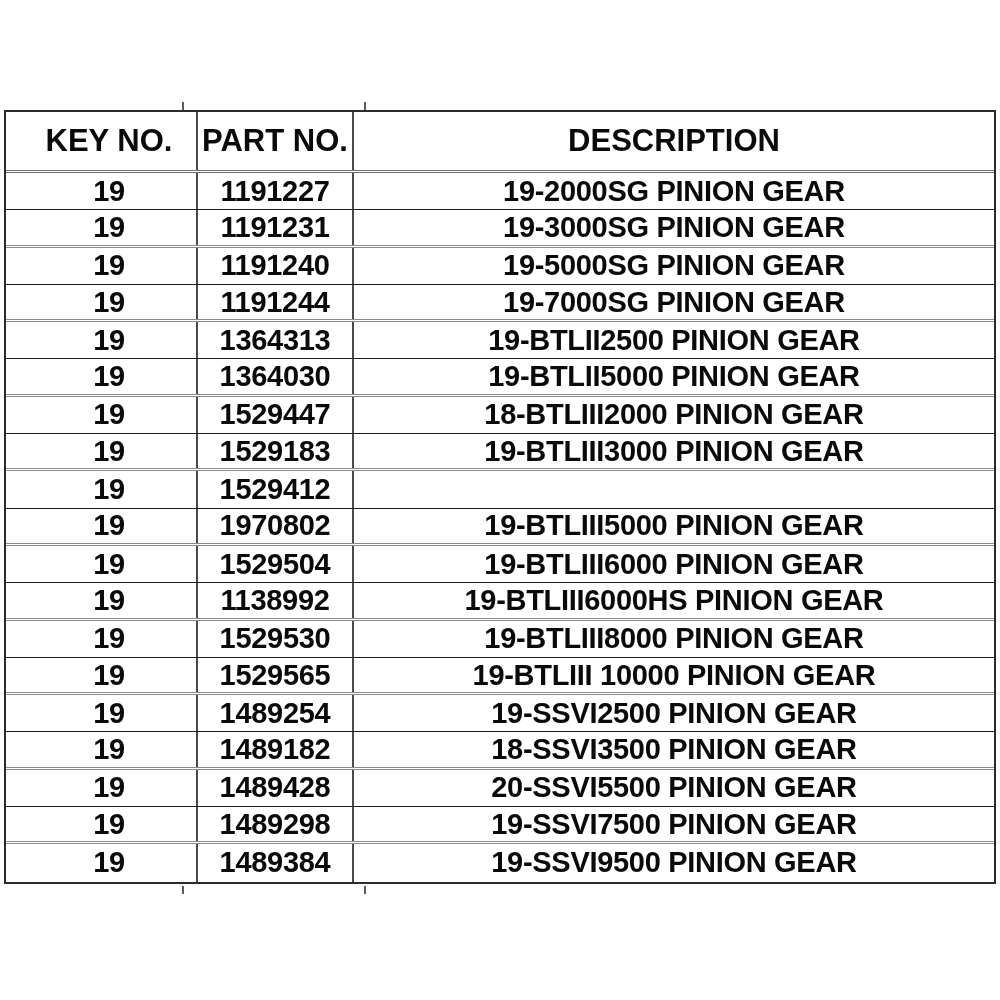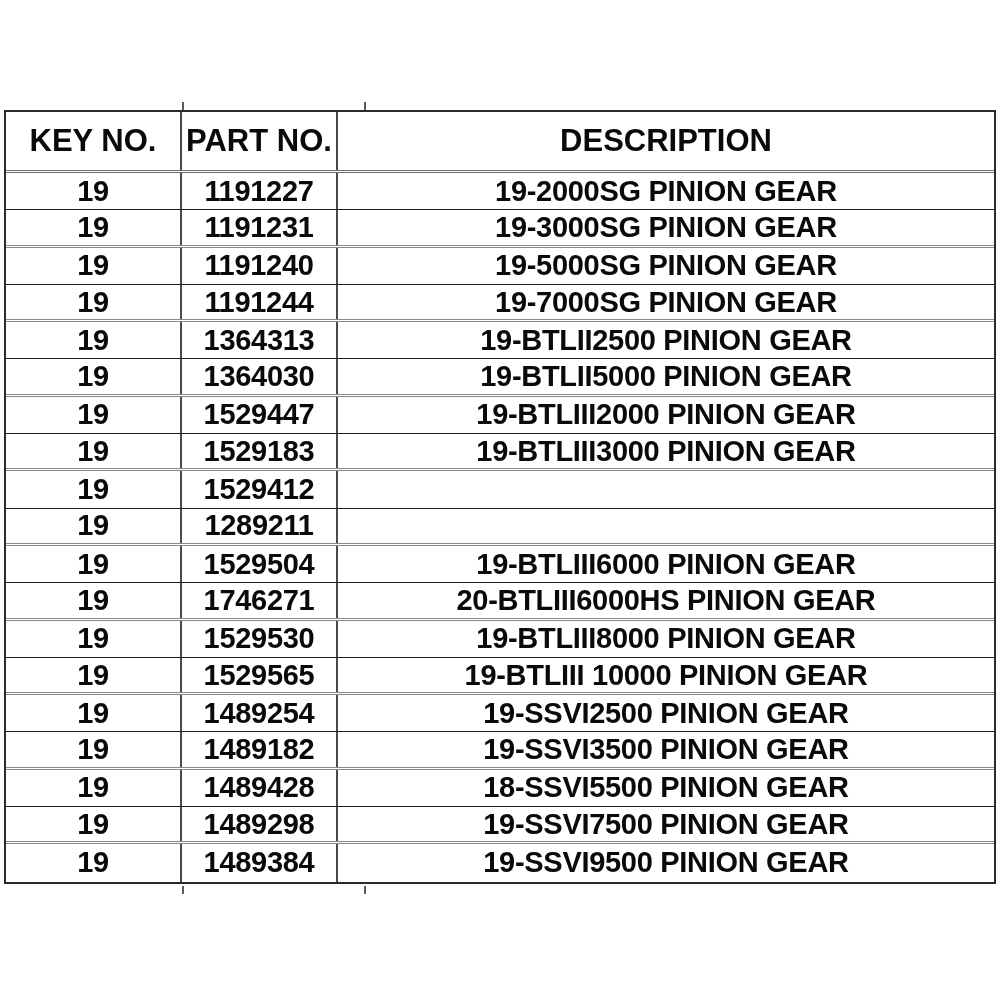--- a/index.html
+++ b/index.html
@@ -31,21 +31,21 @@
     box-sizing: border-box;
   }
   .cell {
     display: flex;
     align-items: center;
     justify-content: center;
     box-sizing: border-box;
     white-space: nowrap;
     overflow: hidden;
   }
-  .c1 { width: 176px; border-right: 2px solid #4a4a4a; }
+  .c1 { width: 176px; border-right: 2px solid #4a4a4a; margin-left: 16px; }
   .c2 { width: 156px; border-right: 2px solid #4a4a4a; }
   .c3 { flex: 1; }
   .thead {
     height: 61px;
     border-bottom: 3px double #6e6e6e;
     font-weight: 700;
     font-size: 31px;
   }
   .tbody .row {
     height: 37.3px;
@@ -115,69 +115,70 @@
       <div class="cell c3">19-BTLII2500 PINION GEAR</div>
     </div>
         <div class="row">
       <div class="cell c1">19</div>
       <div class="cell c2">1364030</div>
       <div class="cell c3">19-BTLII5000 PINION GEAR</div>
     </div>
         <div class="row">
       <div class="cell c1">19</div>
       <div class="cell c2">1529447</div>
-      <div class="cell c3">19-BTLIII2000 PINION GEAR</div>
+      <div class="cell c3">18-BTLIII2000 PINION GEAR</div>
     </div>
         <div class="row">
       <div class="cell c1">19</div>
       <div class="cell c2">1529183</div>
       <div class="cell c3">19-BTLIII3000 PINION GEAR</div>
     </div>
         <div class="row">
       <div class="cell c1">19</div>
       <div class="cell c2">1529412</div>
     </div>
         <div class="row">
       <div class="cell c1">19</div>
-      <div class="cell c2">1289211</div>
+      <div class="cell c2">1970802</div>
+      <div class="cell c3">19-BTLIII5000 PINION GEAR</div>
     </div>
         <div class="row">
       <div class="cell c1">19</div>
       <div class="cell c2">1529504</div>
       <div class="cell c3">19-BTLIII6000 PINION GEAR</div>
     </div>
         <div class="row">
       <div class="cell c1">19</div>
-      <div class="cell c2">1746271</div>
-      <div class="cell c3">20-BTLIII6000HS PINION GEAR</div>
+      <div class="cell c2">1138992</div>
+      <div class="cell c3">19-BTLIII6000HS PINION GEAR</div>
     </div>
         <div class="row">
       <div class="cell c1">19</div>
       <div class="cell c2">1529530</div>
       <div class="cell c3">19-BTLIII8000 PINION GEAR</div>
     </div>
         <div class="row">
       <div class="cell c1">19</div>
       <div class="cell c2">1529565</div>
       <div class="cell c3">19-BTLIII 10000 PINION GEAR</div>
     </div>
         <div class="row">
       <div class="cell c1">19</div>
       <div class="cell c2">1489254</div>
       <div class="cell c3">19-SSVI2500 PINION GEAR</div>
     </div>
         <div class="row">
       <div class="cell c1">19</div>
       <div class="cell c2">1489182</div>
-      <div class="cell c3">19-SSVI3500 PINION GEAR</div>
+      <div class="cell c3">18-SSVI3500 PINION GEAR</div>
     </div>
         <div class="row">
       <div class="cell c1">19</div>
       <div class="cell c2">1489428</div>
-      <div class="cell c3">18-SSVI5500 PINION GEAR</div>
+      <div class="cell c3">20-SSVI5500 PINION GEAR</div>
     </div>
         <div class="row">
       <div class="cell c1">19</div>
       <div class="cell c2">1489298</div>
       <div class="cell c3">19-SSVI7500 PINION GEAR</div>
     </div>
         <div class="row">
       <div class="cell c1">19</div>
       <div class="cell c2">1489384</div>
       <div class="cell c3">19-SSVI9500 PINION GEAR</div>

